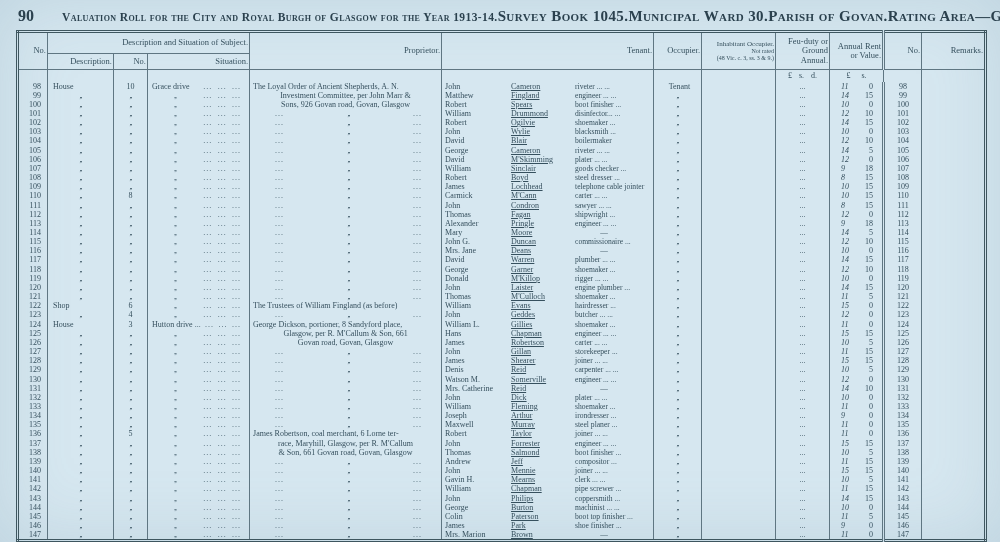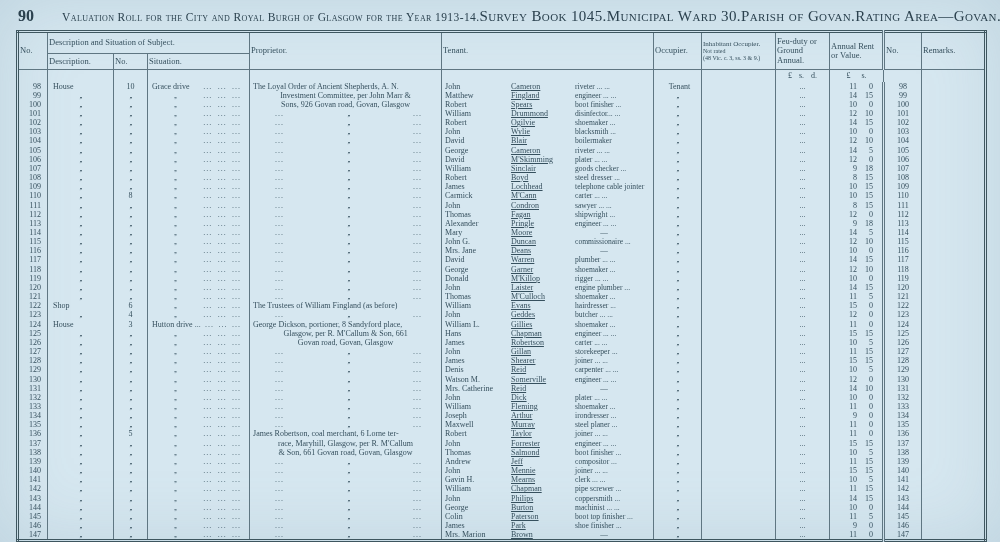--- a/index.html
+++ b/index.html
@@ -22,35 +22,35 @@
     box-shadow:inset 0 0 70px rgba(110,145,165,.22);
   }
   
   .pagehead{
     position:absolute;top:7px;left:18px;right:24px;
     display:flex;align-items:baseline;
   }
   .pageno{font-size:16px;font-weight:bold;color:var(--ink-dark);margin-right:28px;}
   .titlerow{flex:1;display:flex;justify-content:space-between;align-items:baseline;}
   .t-main,.t-seg{
-    font-variant:small-caps;font-weight:normal;color:var(--ink-dark);
+    font-variant:small-caps;font-weight:bold;color:var(--ink-dark);
     font-size:11.5px;letter-spacing:.4px;white-space:nowrap;
   }
   .t-seg{font-size:15px;}
   
   table.vroll{
     position:absolute;left:16px;top:30px;width:968px;
     border-collapse:collapse;table-layout:fixed;
     border:3px double var(--line-dark);
     background:transparent;
   }
   th,td{font-weight:normal;color:var(--ink);}
   thead th{
     border-left:1px solid var(--line);
-    text-align:left;vertical-align:middle;
+    text-align:right;vertical-align:middle;
     font-size:8.5px;line-height:9.5px;padding:1px 1px;
     white-space:normal;
   }
   thead tr.r1 th{height:22px;}
   thead tr.r2 th{height:16px;}
   thead th.first{border-left:none;}
   thead th.grp{border-bottom:1px solid var(--line);}
   thead tr.r2 th{border-bottom:none;}
   .inh-h{font-size:7px;line-height:7.5px;}
   .inh-h .tiny{font-size:6px;line-height:6.5px;}
@@ -85,21 +85,21 @@
   .pcont{text-align:center;}
   .tenw{padding-left:3px;}
   .tf{width:66px;flex:0 0 66px;}
   .tl{width:64px;flex:0 0 64px;text-decoration:underline;}
   .to{flex:1;font-size:7.6px;}
   .to.cen{text-align:center;padding-right:20px;}
   td.occ{text-align:center;padding-left:4px;}
   td.occ.dit{text-align:center;padding-left:0;}
   td.feu{text-align:center;}
   .rentw{justify-content:flex-end;padding-right:9px;}
-  .rp{width:16px;text-align:right;flex:0 0 16px;}
+  .rp{width:16px;flex:0 0 16px;font-style:italic;}
   .rs{width:16px;text-align:right;flex:0 0 16px;}
   td.nor,th.nor{border-left:3px double var(--line);}
   td.nor{text-align:center;}
 </style>
 </head>
 <body>
 
 <div class="page">
 
   <div class="pagehead">

